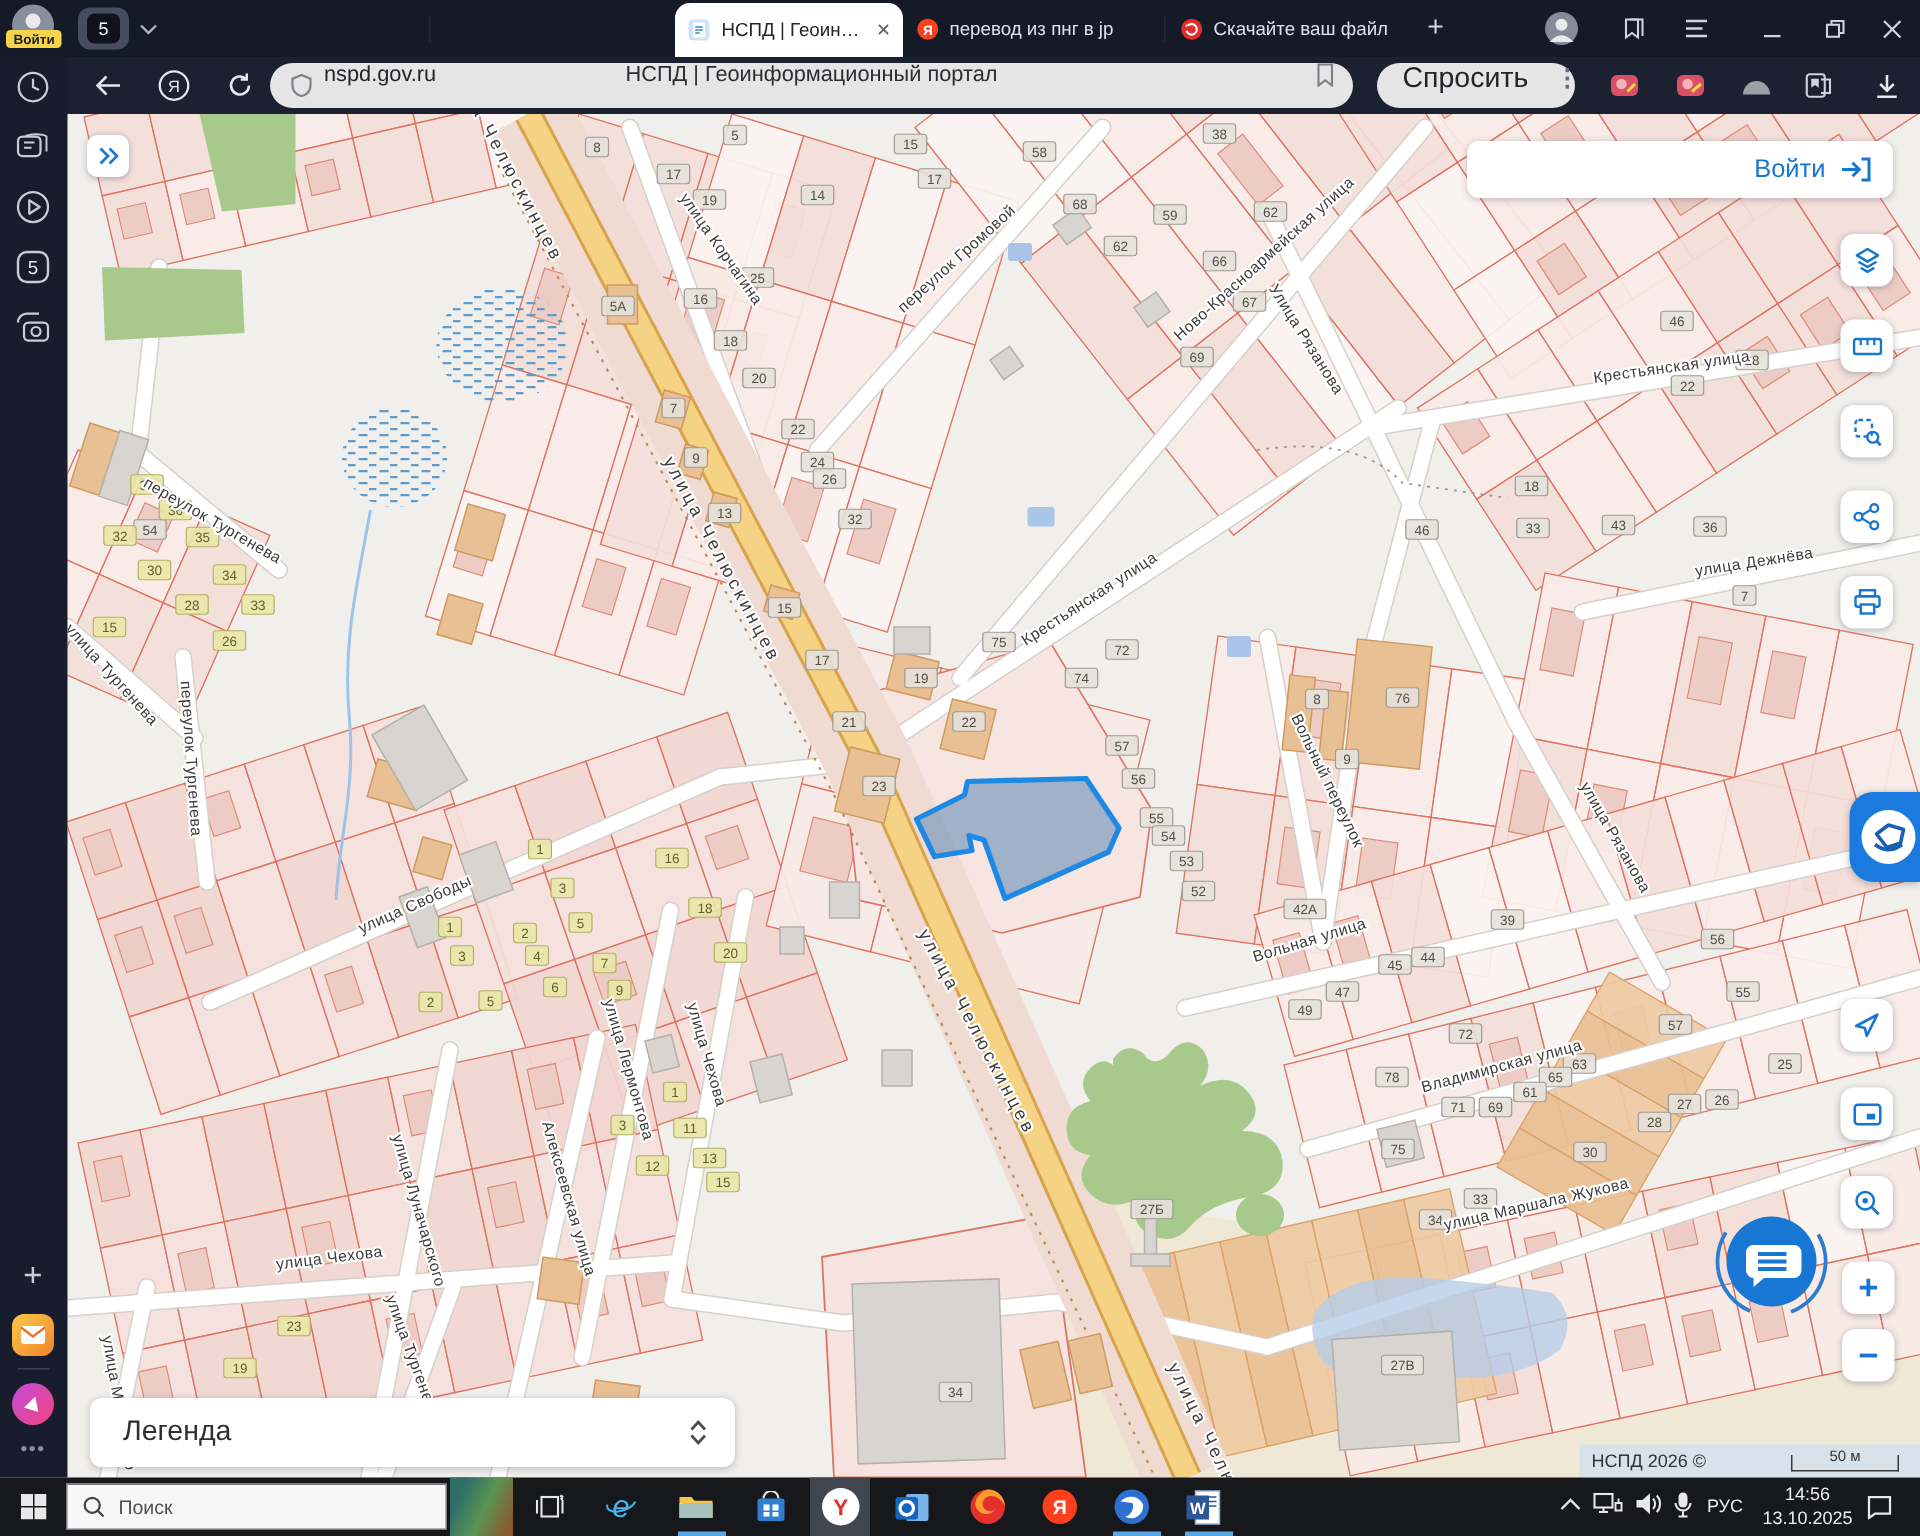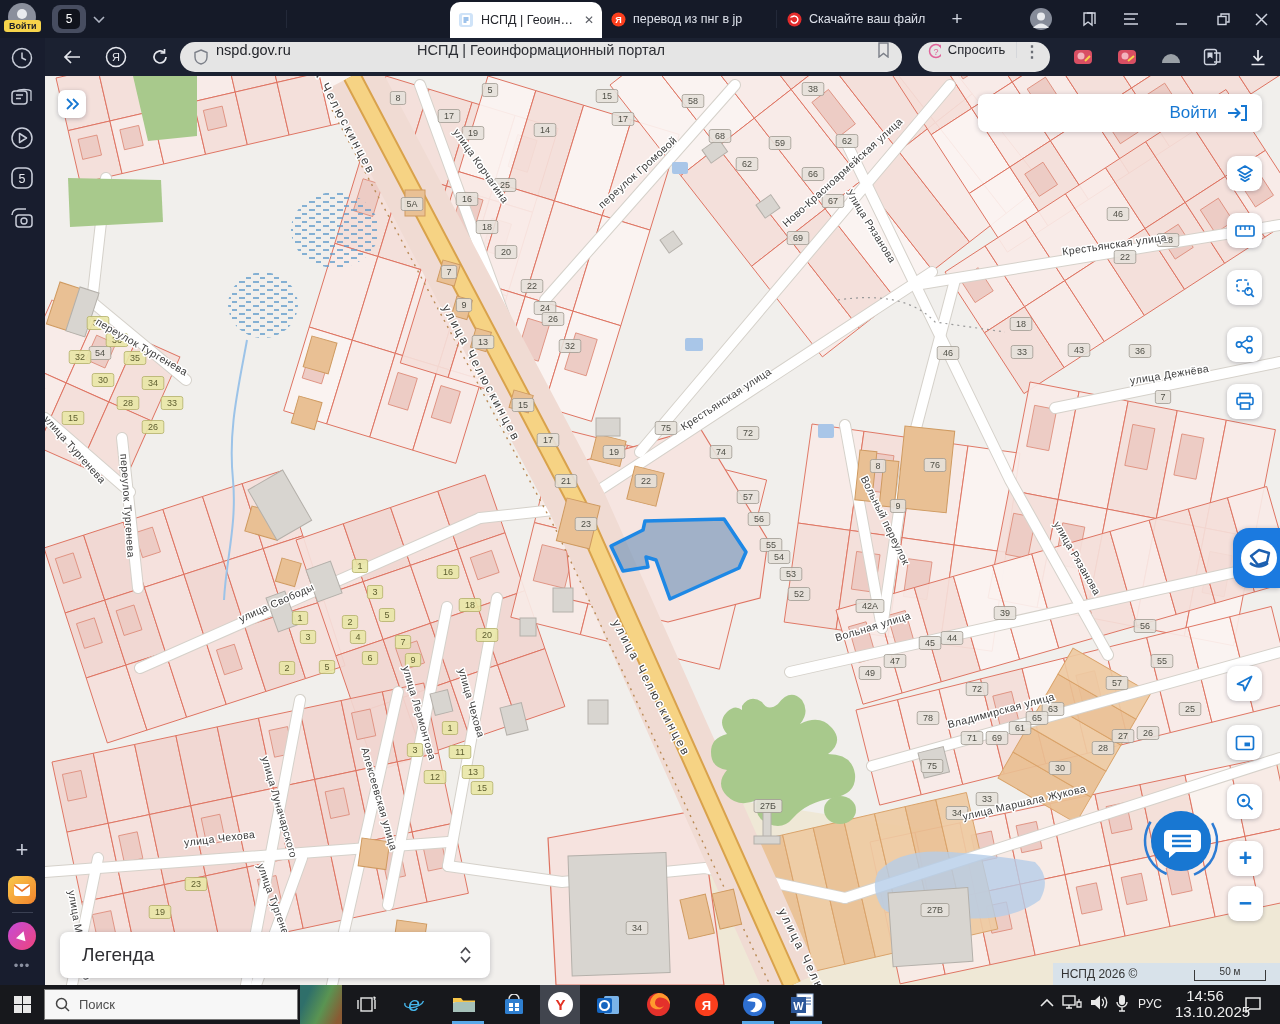--- a/index.html
+++ b/index.html
@@ -26,21 +26,21 @@
   #legendbar{left:60px;top:932px;width:430px;height:46px;background:#fff;border-radius:8px;box-shadow:0 1px 5px rgba(40,40,60,.25);display:flex;align-items:center;justify-content:space-between;padding:0 18px 0 22px;z-index:20;}
   #legendbar span{font-size:19px;color:#2f2f33;}
   #attrib{left:1053px;top:963px;width:227px;height:22px;background:rgba(212,225,237,.85);display:flex;align-items:center;z-index:19;font-size:12px;color:#333;}
   #chatbtn{left:1141px;top:801px;width:80px;height:80px;z-index:21;}
   #fbtab{left:1233px;top:528px;width:47px;height:60px;background:#1b7ae0;border-radius:16px 0 0 16px;display:flex;align-items:center;z-index:20;box-shadow:0 1px 5px rgba(40,40,60,.3);}
   
   #taskbar{left:0;top:985px;width:1280px;height:39px;background:#17181c;z-index:40;}
   .tbi{position:absolute;top:0;width:40px;height:39px;display:flex;align-items:center;justify-content:center;}
   .underline{position:absolute;top:36px;height:2.5px;background:#58a8e8;z-index:41;}
   #tsearch{position:absolute;left:44px;top:4px;width:254px;height:31px;background:#f7f7f7;border:1px solid #777;display:flex;align-items:center;gap:9px;padding-left:10px;color:#4e4e4e;font-size:13px;}
-  #tclock{position:absolute;left:1175px;top:3px;width:60px;text-align:center;color:#eee;font-size:15px;line-height:16px;}
+  #tclock{position:absolute;left:1175px;top:3px;width:60px;text-align:center;color:#eee;font-size:12px;line-height:16px;}
   .trayico{position:absolute;top:9px;}
 </style>
 </head>
 <body>
 
 <div id="screen">
 
   <div class="abs" id="tabbar">
     <div class="abs" style="left:8px;top:3px;width:28px;height:28px;border-radius:50%;background:#8a8f9c;">
       <svg width="28" height="28">
@@ -162,21 +162,21 @@
           </svg>
       </span>
     </div>
 
     <div class="abs pill" style="left:918px;top:4px;width:132px;padding:0 10px;gap:7px;">
       <svg width="17" height="17">
           <circle cx="8" cy="9" r="6.5" fill="none" stroke="#e0639a" stroke-width="1.5"></circle>
           <text x="8" y="12.5" font-size="9" fill="#e0639a" text-anchor="middle">?</text>
           <path d="M13 2 l.7 1.8 L15.5 4.5 l-1.8 .7 L13 7 l-.7 -1.8 L10.5 4.5 l1.8 -.7 Z" fill="#e0639a"></path>
         </svg>
-      <span style="font-size:13px;color:#23252b;">Спросить</span>
+      <span style="font-size:19px;color:#23252b;">Спросить</span>
       <span style="width:1px;height:16px;background:#d5d7db;margin-left:4px;"></span>
       <span style="color:#6a6d74;font-weight:bold;letter-spacing:0;">⋮</span>
     </div>
 
     <div class="abs icobtn" style="left:1072px;top:8px;width:22px;height:22px;">
       <svg width="20" height="20">
           <rect x="1" y="3" width="18" height="14" rx="4" fill="#d94f63"></rect>
           <circle cx="8" cy="9" r="3.5" fill="#f3b3bd"></circle>
           <path d="M12 14 l5 -5" stroke="#f6d44b" stroke-width="2"></path>
         </svg>

